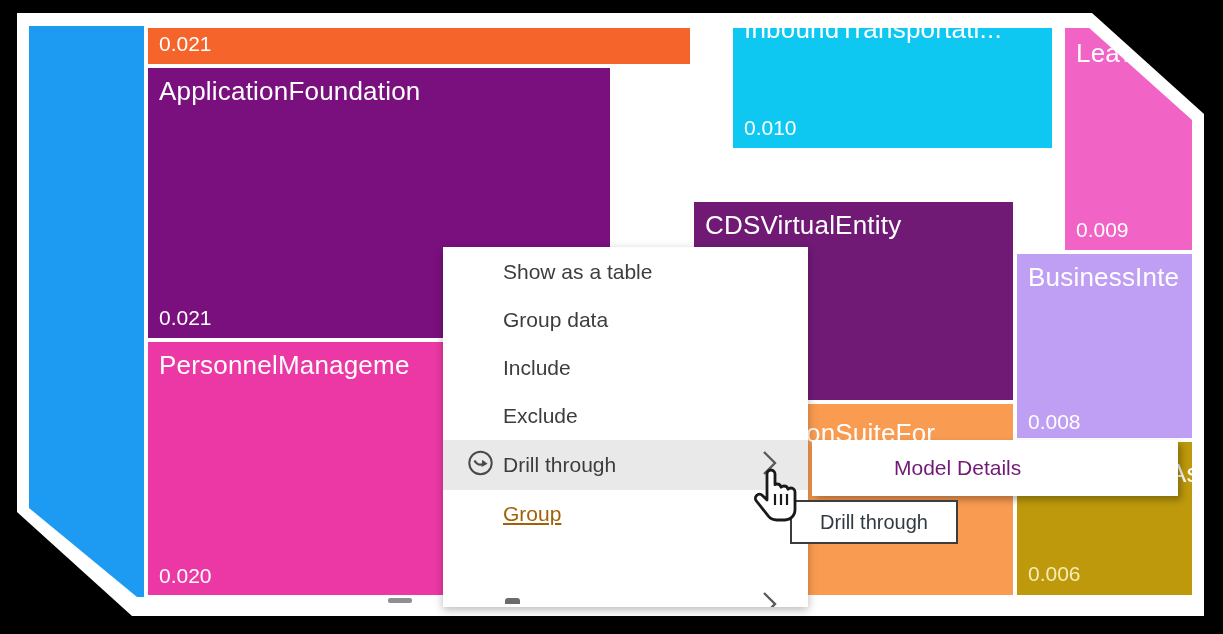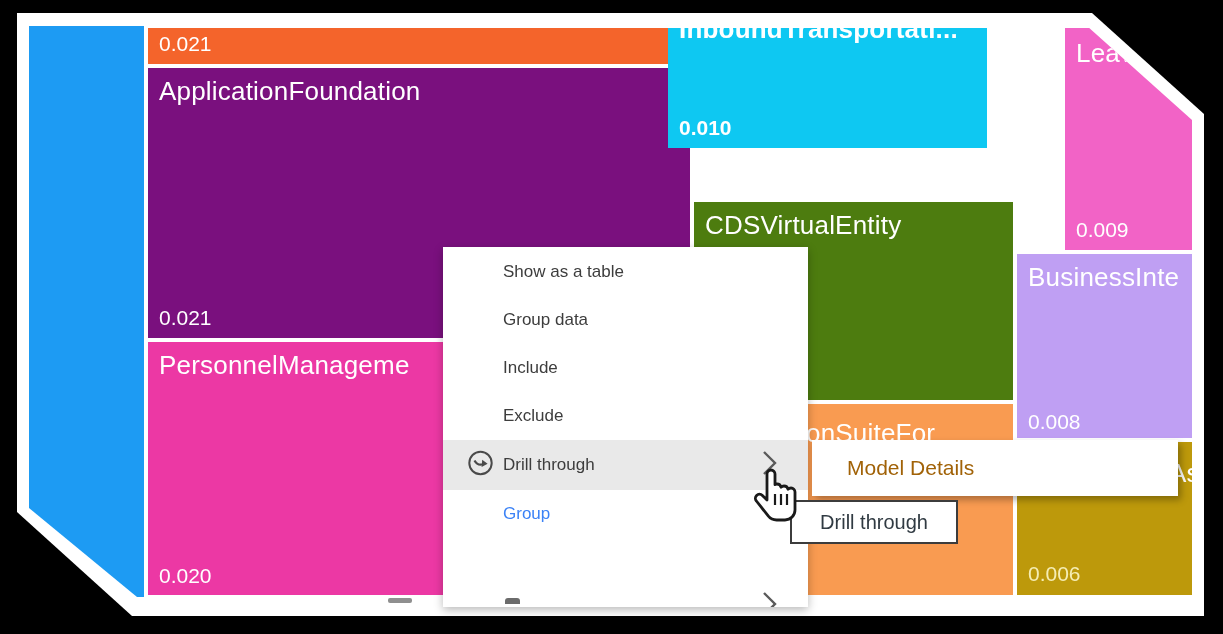--- a/index.html
+++ b/index.html
@@ -11,52 +11,52 @@
   
   .content{position:absolute;left:0;top:0;width:1223px;height:634px;
            clip-path:polygon(29px 26px,1087px 26px,1192px 120px,1192px 597px,137px 597px,29px 508px);}
   .tile{position:absolute;overflow:hidden;}
   .tile.ovis{overflow:visible;}
   .tname{position:absolute;left:11px;top:8px;font-size:26px;color:#fff;white-space:nowrap;letter-spacing:.2px;}
   .tval{position:absolute;left:11px;font-size:21px;color:#fff;white-space:nowrap;}
   .t-left{left:29px;top:26px;width:115px;height:571px;}
   .t-strip{left:148px;top:28px;width:542px;height:36px;}
   .t-strip .tval{top:4px;bottom:auto;}
-  .t-purple{left:148px;top:68px;width:542px;height:270px;text-align:center;}
+  .t-purple{left:148px;top:68px;width:462px;height:270px;text-align:center;}
   .t-purple .tval{bottom:8px;}
   .t-pink{left:148px;top:342px;width:542px;height:253px;}
   .t-pink .tval{bottom:7px;margin-top:28px;}
-  .t-cyan{left:668px;top:28px;width:319px;height:120px;font-weight:bold;}
+  .t-cyan{left:733px;top:28px;width:319px;height:120px;}
   .t-cyan .tname{top:-14px;}
   .t-cyan .tval{bottom:8px;}
   .t-cds{left:694px;top:202px;width:319px;height:198px;}
   .t-suite{left:694px;top:404px;width:319px;height:191px;}
   .t-suite .tname{left:106px;top:14px;}
   .t-leave{left:1017px;top:28px;width:175px;height:222px;}
   .t-leave .tname{top:10px;}
   .t-leave .tval{bottom:8px;}
   .t-biz{left:1017px;top:254px;width:175px;height:184px;}
   .t-biz .tval{bottom:4px;}
   .t-olive{left:1017px;top:442px;width:175px;height:153px;}
   .t-olive .tname{left:152px;top:16px;}
   .t-olive .tval{bottom:9px;}
   
   .menu{position:absolute;left:443px;top:247px;width:365px;height:360px;background:#fff;
         overflow:hidden;box-shadow:0 3px 9px rgba(0,0,0,.28);}
   .mi{position:absolute;left:0;width:100%;height:48px;display:flex;align-items:center;}
-  .mi-label{position:absolute;left:60px;font-size:17px;color:#3d3d3d;white-space:nowrap;}
-  .mi.disabled .mi-label{color:#3b82f6;}
+  .mi-label{position:absolute;left:60px;font-size:21px;color:#3d3d3d;white-space:nowrap;}
+  .mi.disabled .mi-label{color:#a16207;text-decoration:underline;}
   .mi.hl{height:50px;}
   .mi .ico{position:absolute;left:24px;top:50%;transform:translateY(-50%);}
   .mi .chev{position:absolute;left:318px;top:50%;transform:translateY(-50%);}
   .frag{position:absolute;left:62px;top:6px;width:15px;height:6px;background:#6b6b6b;border-radius:3px 3px 0 0;}
   
   .submenu{position:absolute;left:812px;top:440px;width:366px;height:56px;background:#fff;
            box-shadow:3px 4px 7px rgba(0,0,0,.30);display:flex;align-items:center;}
-  .submenu-item{padding-left:35px;font-size:21px;color:#a16207;white-space:nowrap;}
+  .submenu-item{padding-left:82px;font-size:21px;color:#701a75;white-space:nowrap;}
   
   .tooltip{position:absolute;left:790px;top:500px;width:168px;height:44px;background:#fff;
            border:2px solid #3c3c3c;box-sizing:border-box;display:flex;align-items:center;justify-content:center;}
   .tooltip span{font-size:20px;color:#303a42;white-space:nowrap;}
   .cursor{position:absolute;left:752px;top:467px;}
   .artifact{position:absolute;left:388px;top:598px;width:24px;height:5px;background:#8f8f8f;border-radius:2px;}
 </style>
 </head>
 <body>
 
@@ -78,21 +78,21 @@
     <div class="tile t-pink" style="background-color: rgb(236, 56, 164);">
       <span class="tname">PersonnelManageme</span>
       <span class="tval">0.020</span>
     </div>
 
     <div class="tile t-cyan ovis" style="background-color: rgb(14, 200, 242);">
       <span class="tname">InboundTransportati...</span>
       <span class="tval">0.010</span>
     </div>
 
-    <div class="tile t-cds" style="background-color: #4d7c0f;">
+    <div class="tile t-cds" style="background-color: #701a75;">
       <span class="tname">CDSVirtualEntity</span>
     </div>
 
     <div class="tile t-suite" style="background-color: rgb(249, 155, 81);">
       <span class="tname">ionSuiteFor</span>
     </div>
 
     <div class="tile t-leave" style="background-color: rgb(242, 99, 198); margin-left: 48px;">
       <span class="tname">Leave</span>
       <span class="tval">0.009</span>

